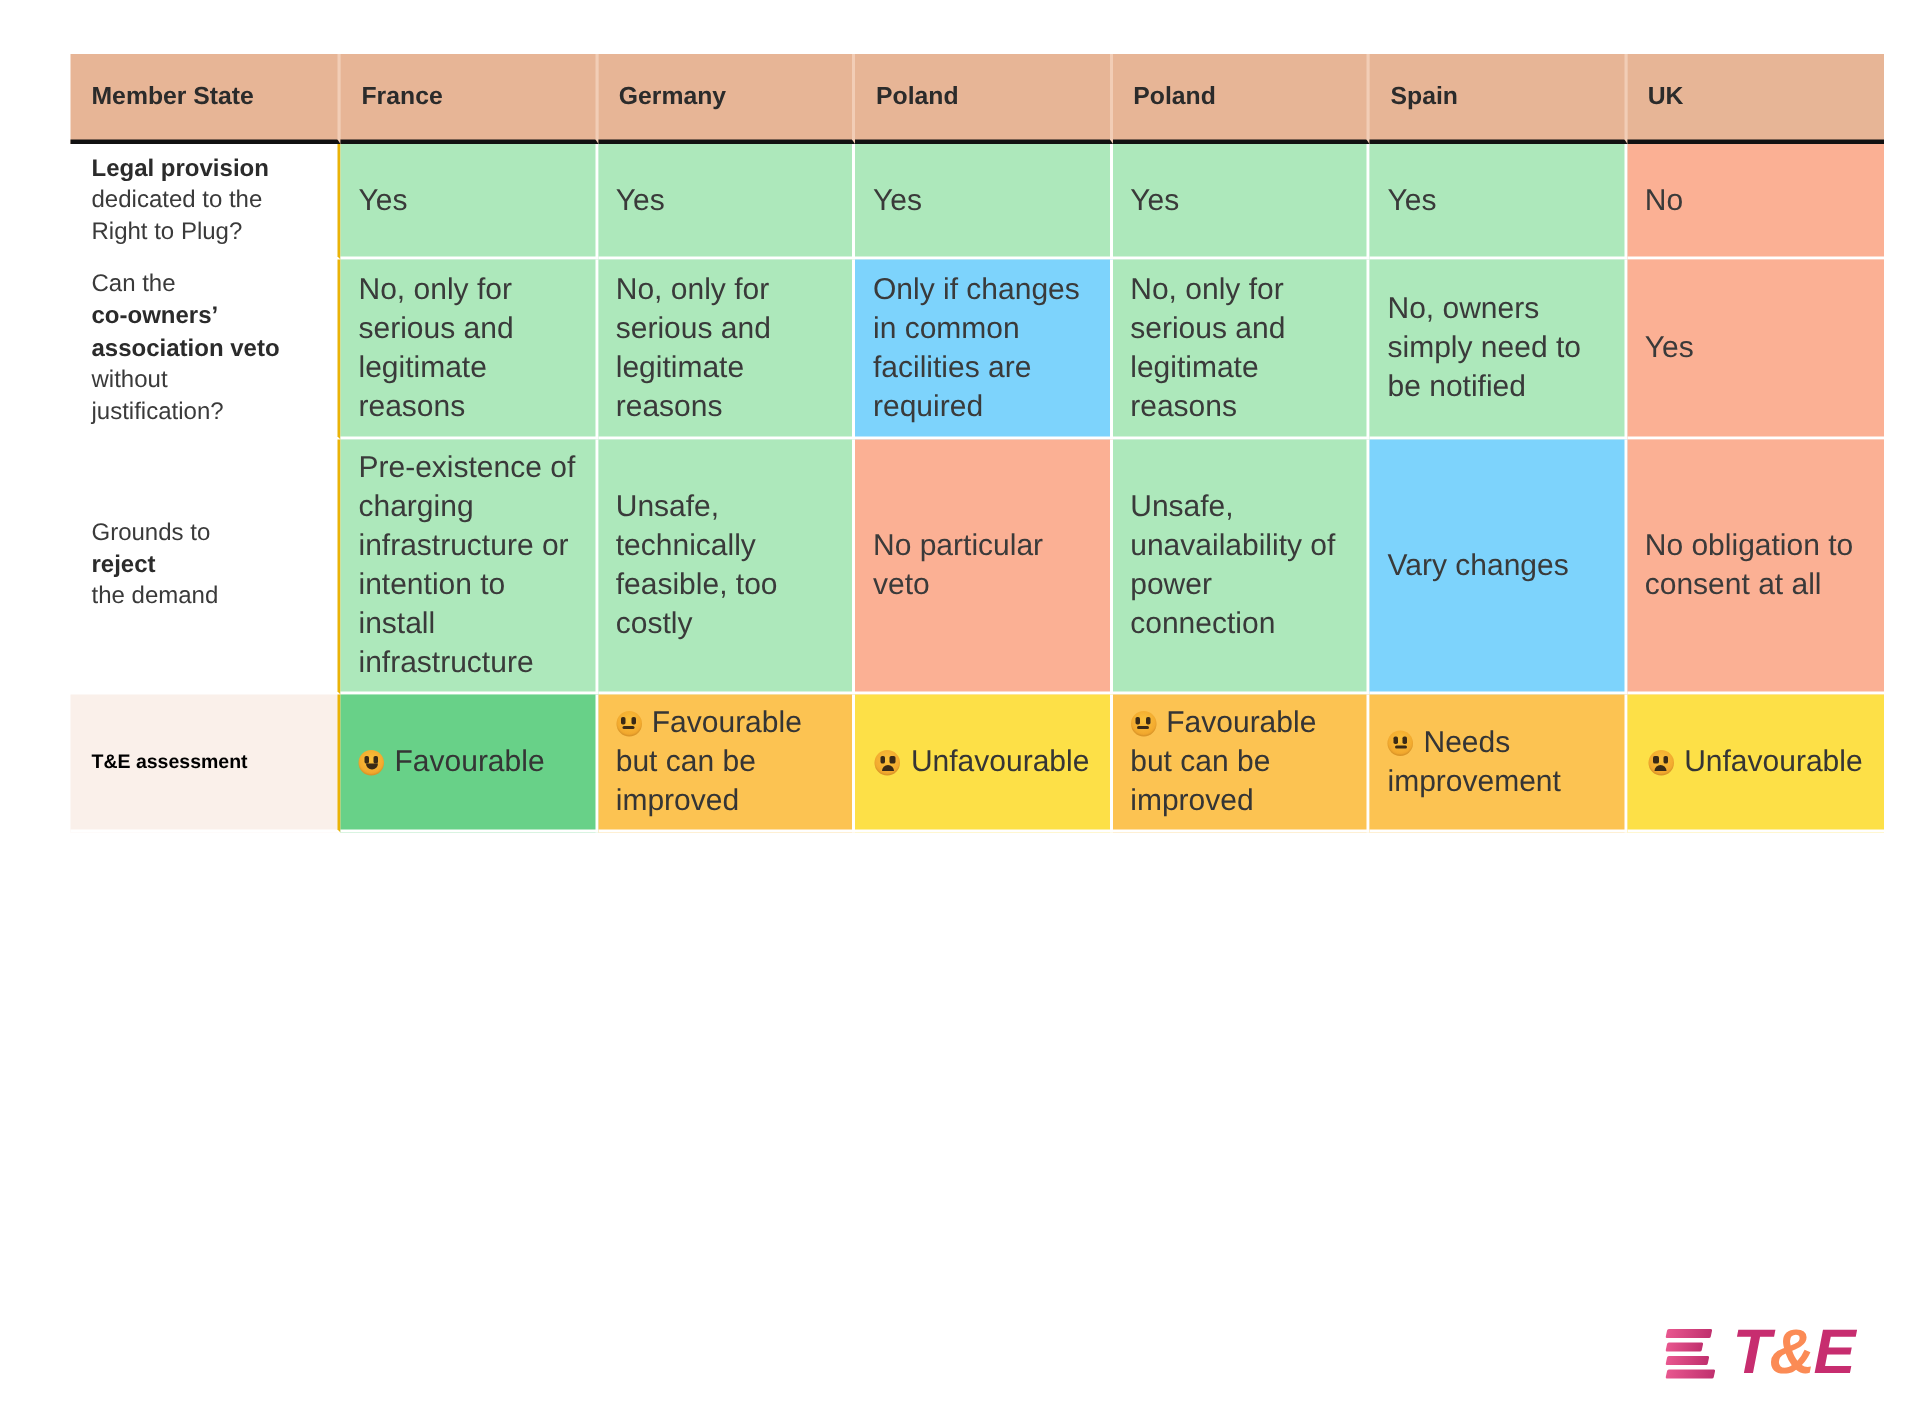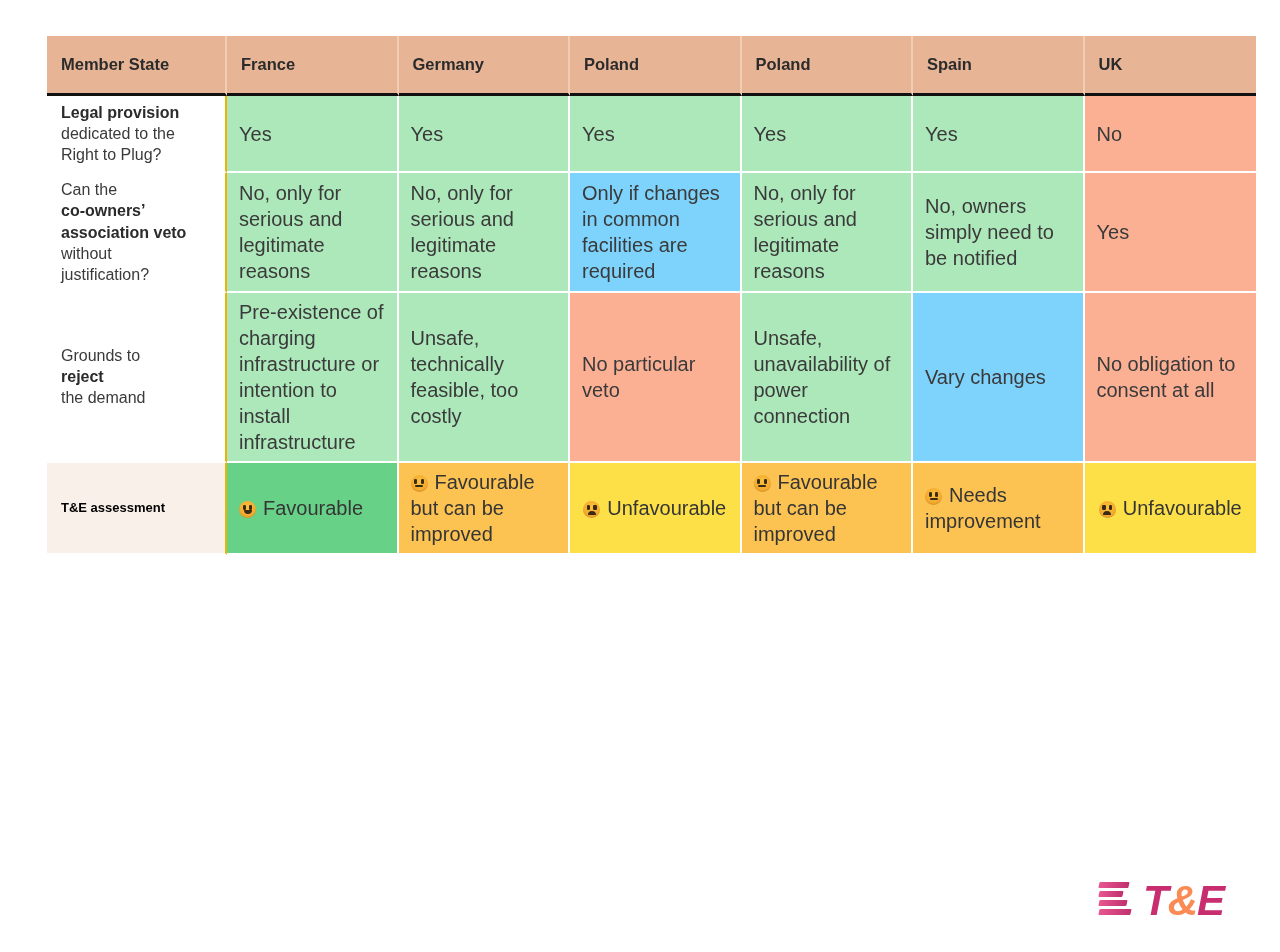--- a/index.html
+++ b/index.html
@@ -124,23 +124,23 @@
   }
   
   .emo.frown i.mouth {
     bottom: 3.2px; width: 8px; height: 4px;
     border-radius: 8px 8px 0 0;
   }
 
   
   .logo {
     position: absolute;
-    right: 47px; bottom: 30px;
+    right: 35px; bottom: 30px;
     display: flex;
-    align-items: flex-start;
+    align-items: center;
     gap: 12px;
   }
   .logo-mark {
     display: flex;
     flex-direction: column;
     justify-content: center;
     gap: 3.5px;
     padding-top: 2px;
   }
   .logo-mark span {

